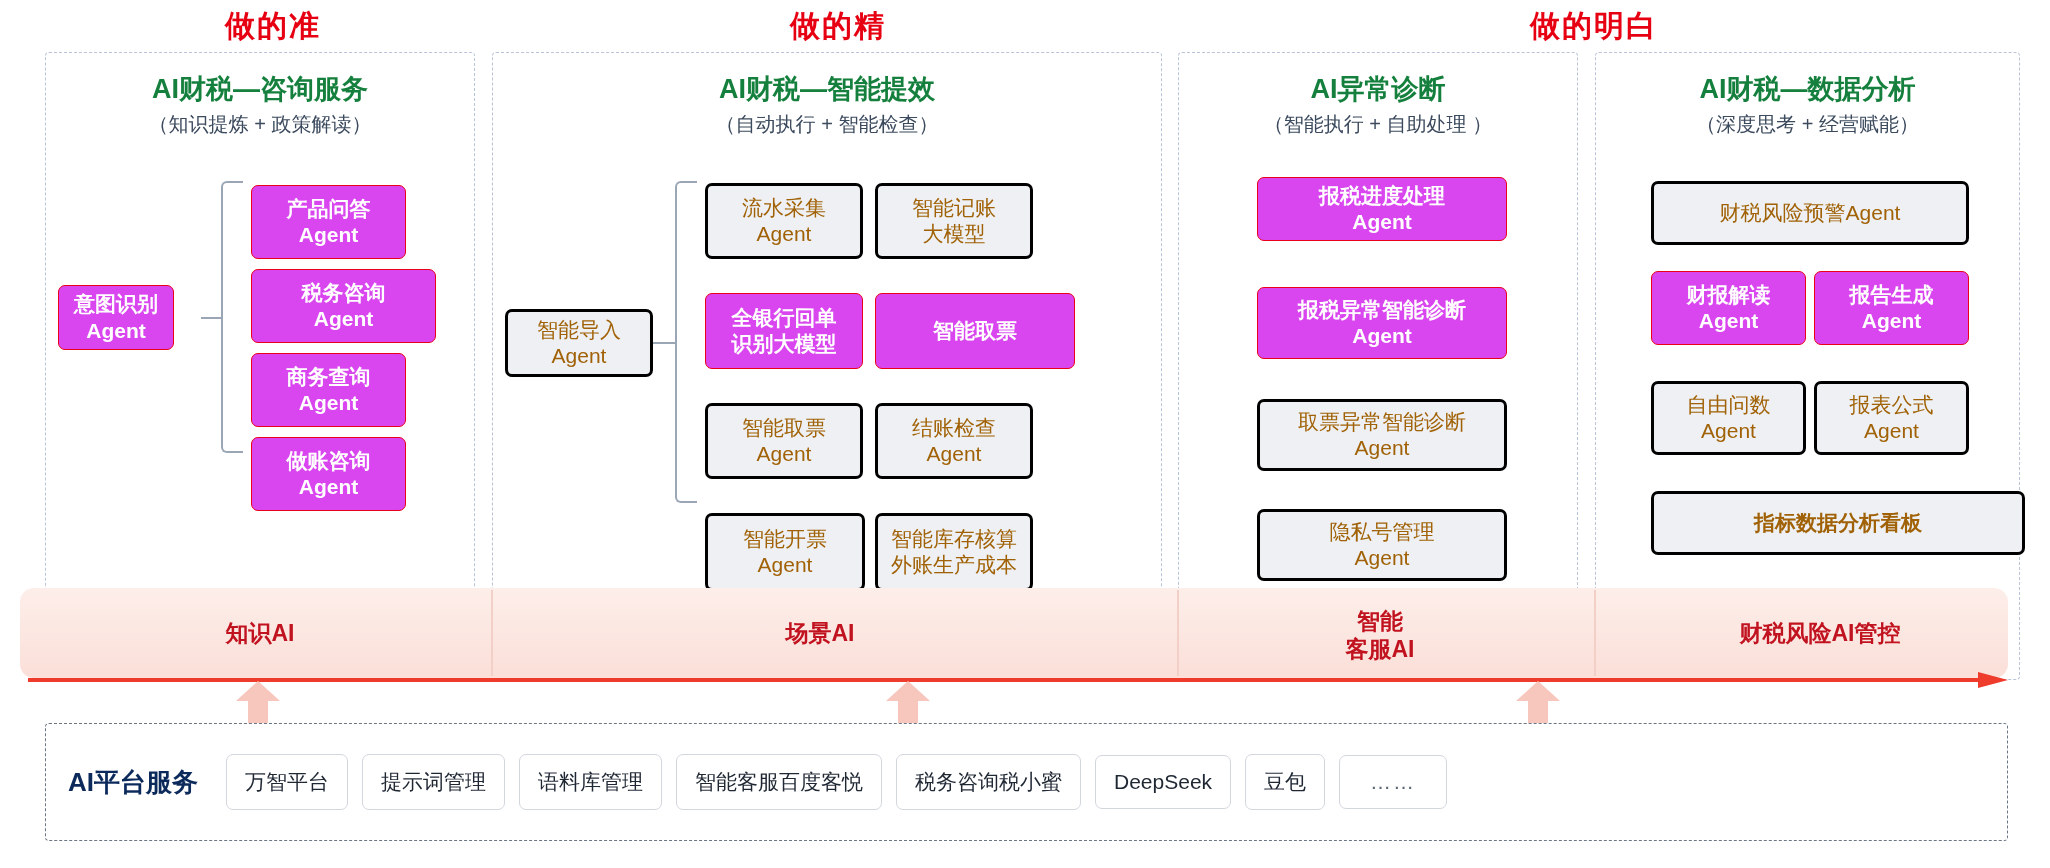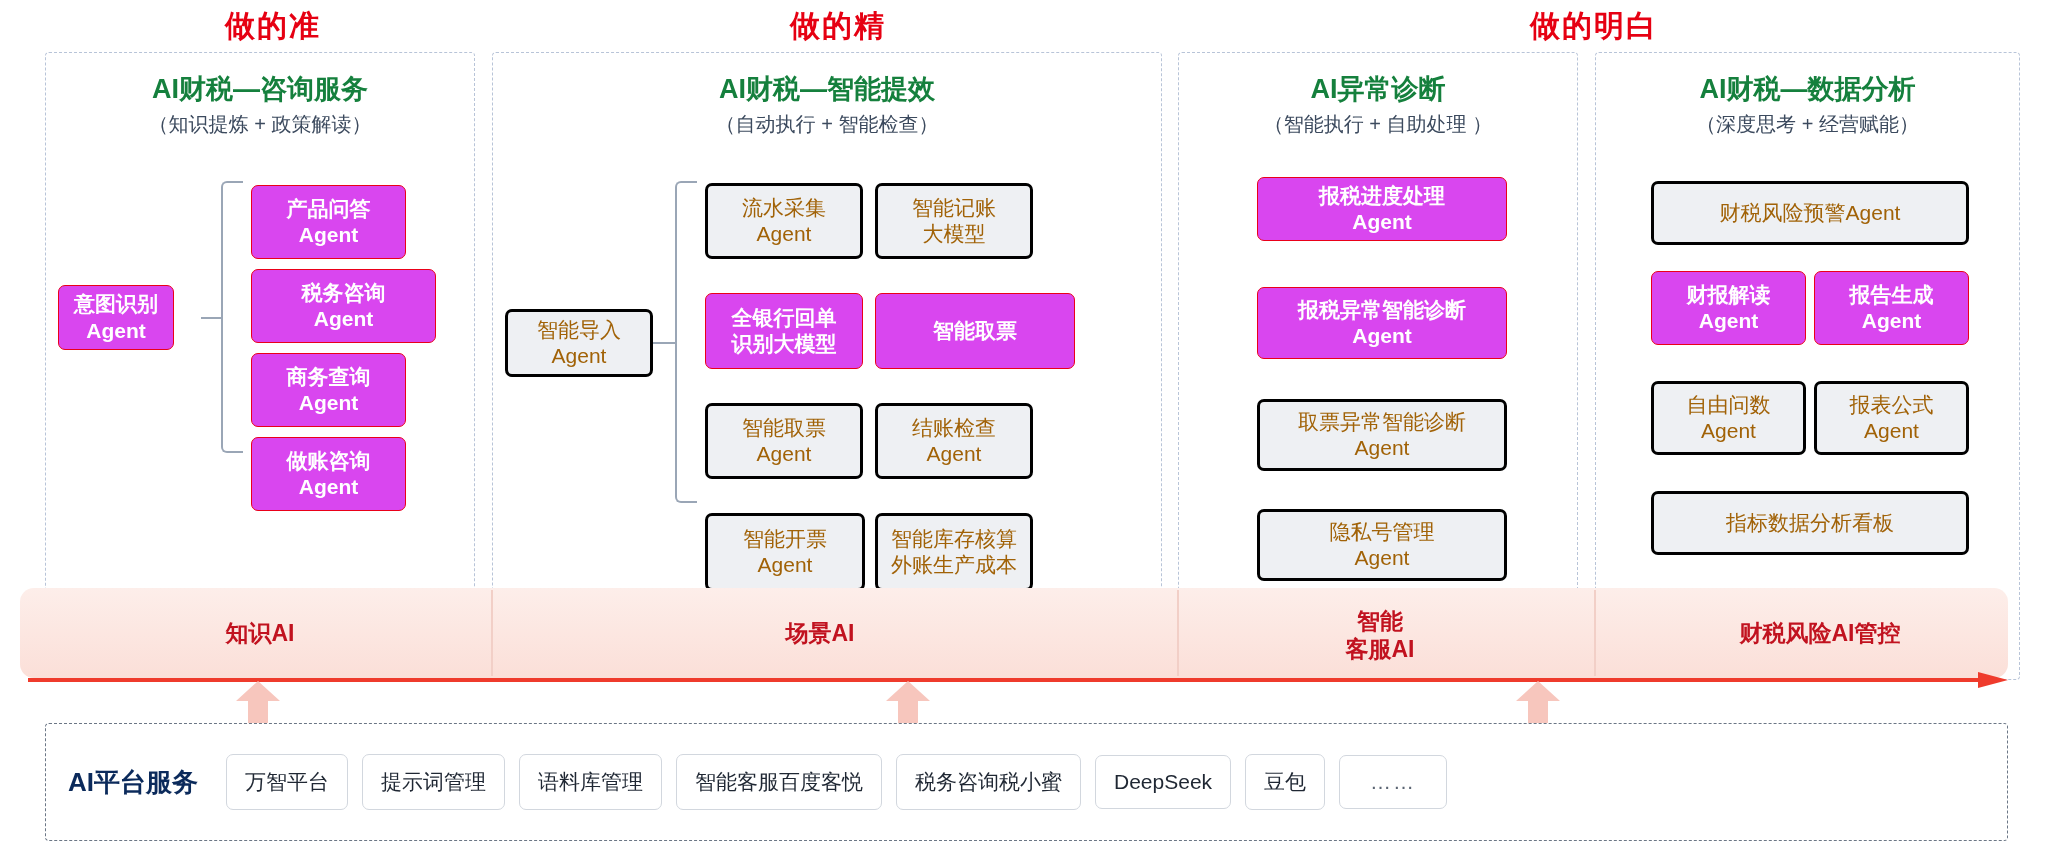--- a/index.html
+++ b/index.html
@@ -268,21 +268,21 @@
     <div class="node red" style="left:55px; top:218px; width:155px; height:74px;">财报解读
 Agent</div>
     <div class="node red" style="left:218px; top:218px; width:155px; height:74px;">报告生成
 Agent</div>
 
     <div class="node grey" style="left:55px; top:328px; width:155px; height:74px;">自由问数
 Agent</div>
     <div class="node grey" style="left:218px; top:328px; width:155px; height:74px;">报表公式
 Agent</div>
 
-    <div class="node grey" style="left:55px; top:438px; width:318px; height:64px;">指标数据分析看板</div>
+    <div class="node grey" style="left:55px; top:438px; width:374px; height:64px;font-weight:bold;">指标数据分析看板</div>
   </div>
 
   <div id="band"></div>
   <div class="band-divider" style="left:491px;"></div>
   <div class="band-divider" style="left:1177px;"></div>
   <div class="band-divider" style="left:1594px;"></div>
 
   <div class="band-label" id="band-label-0">知识AI</div>
   <div class="band-label" id="band-label-1">场景AI</div>
   <div class="band-label" id="band-label-2">智能

